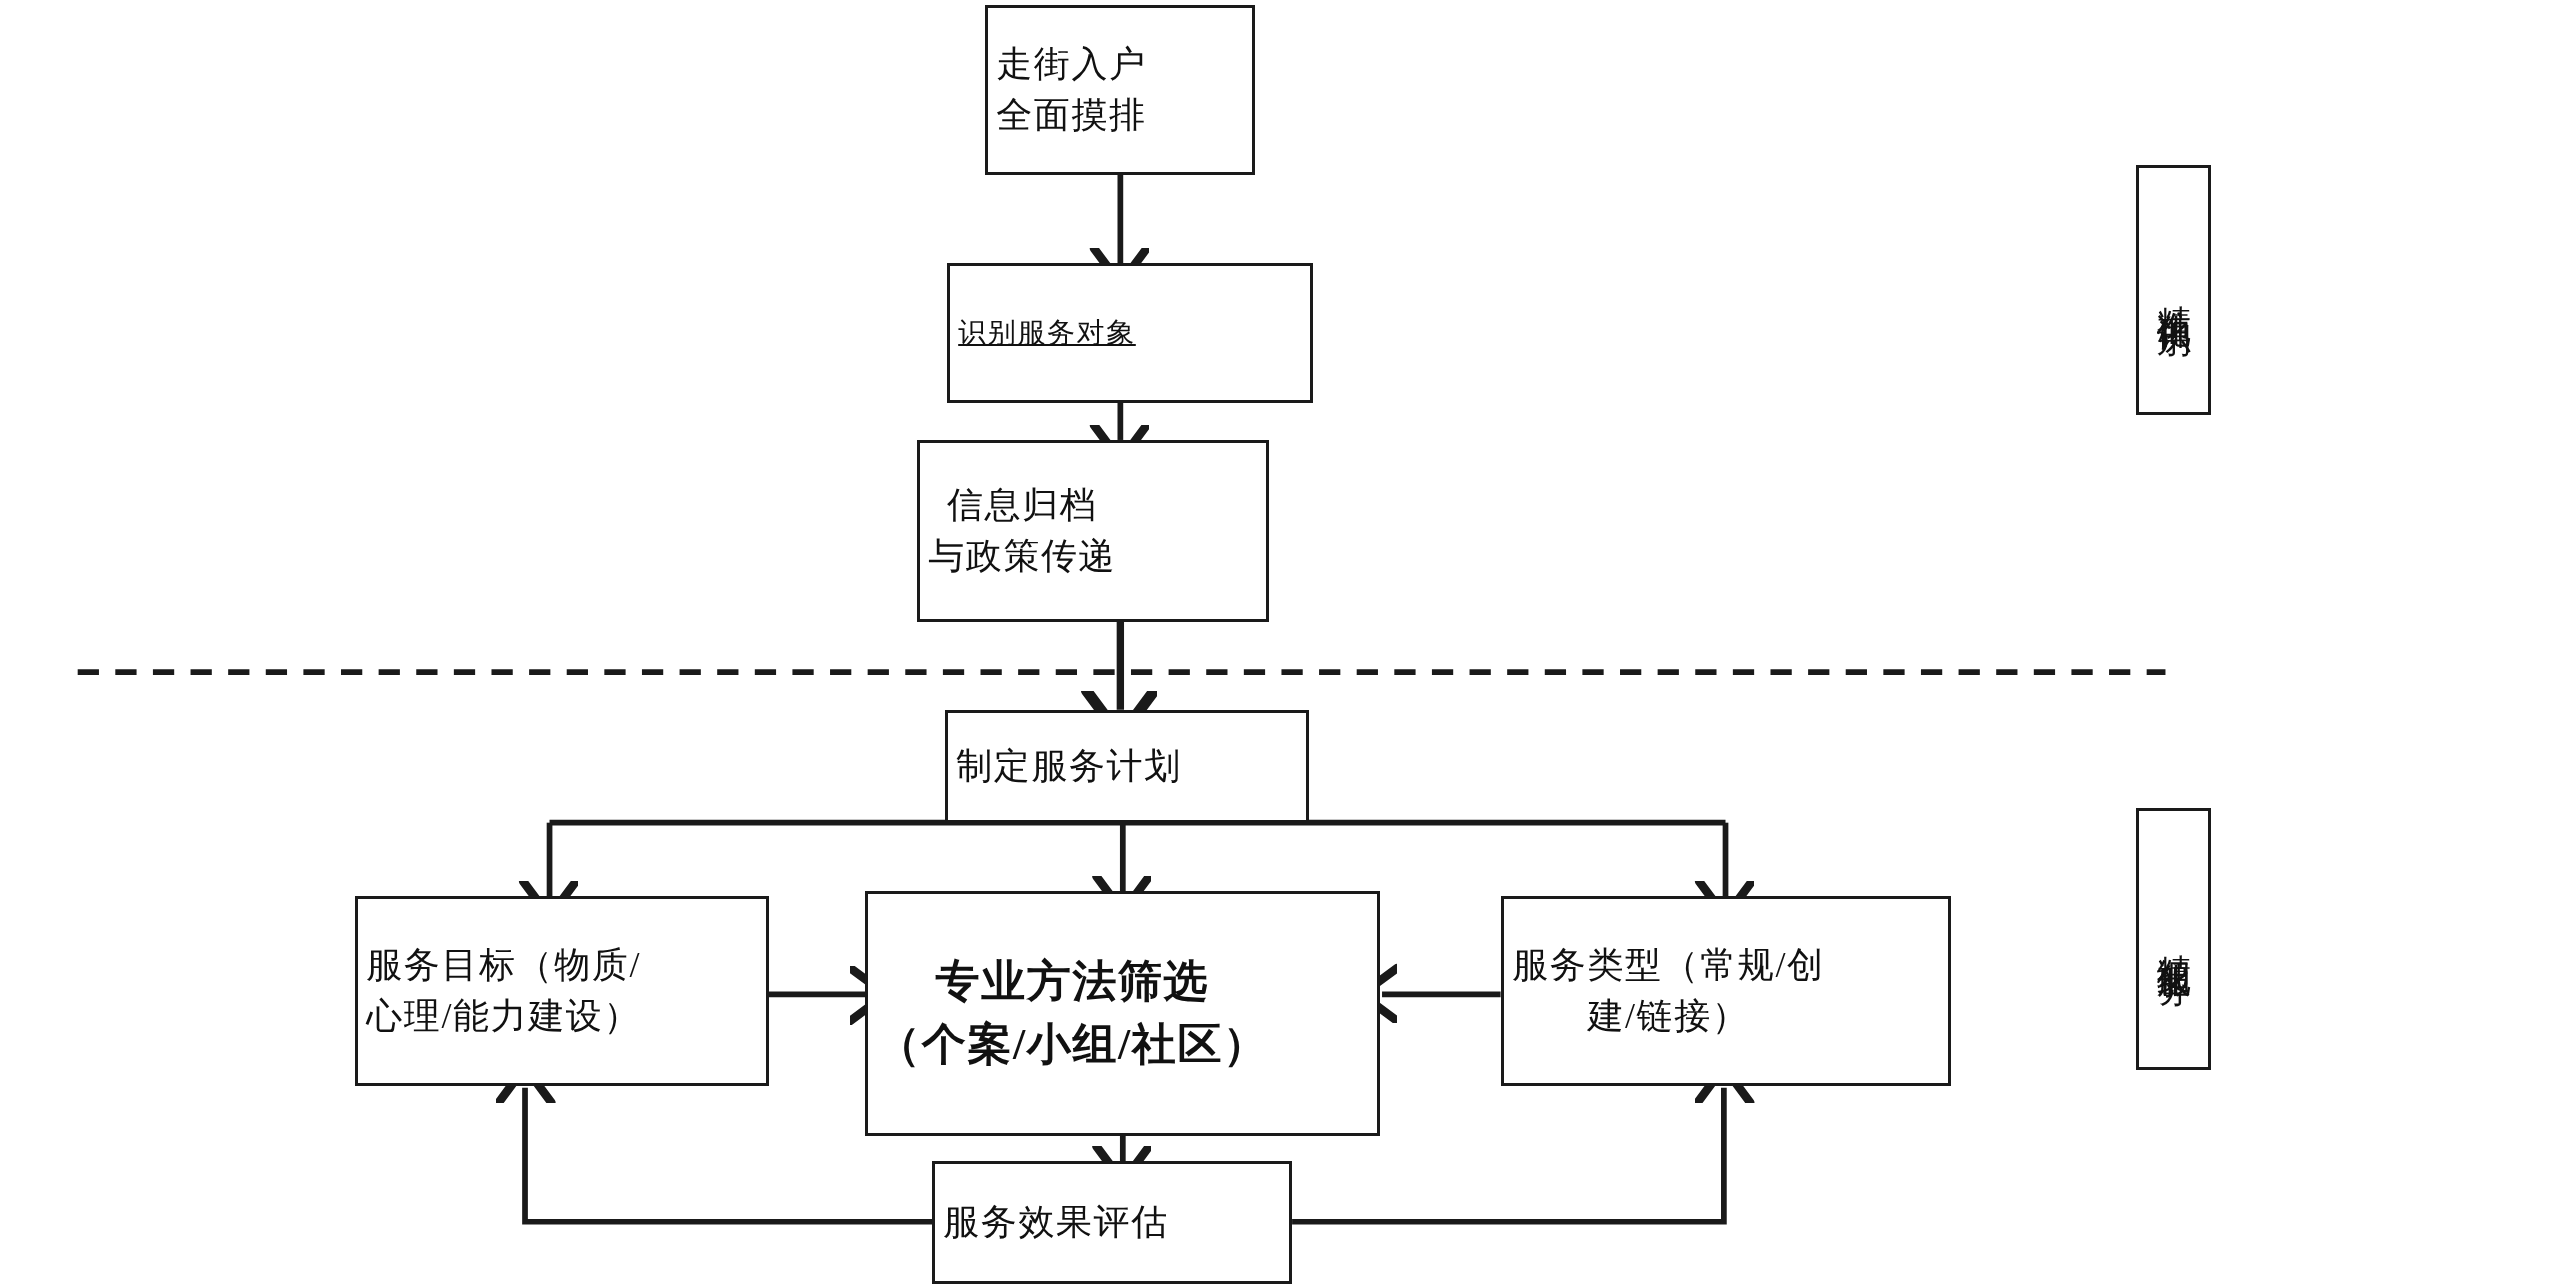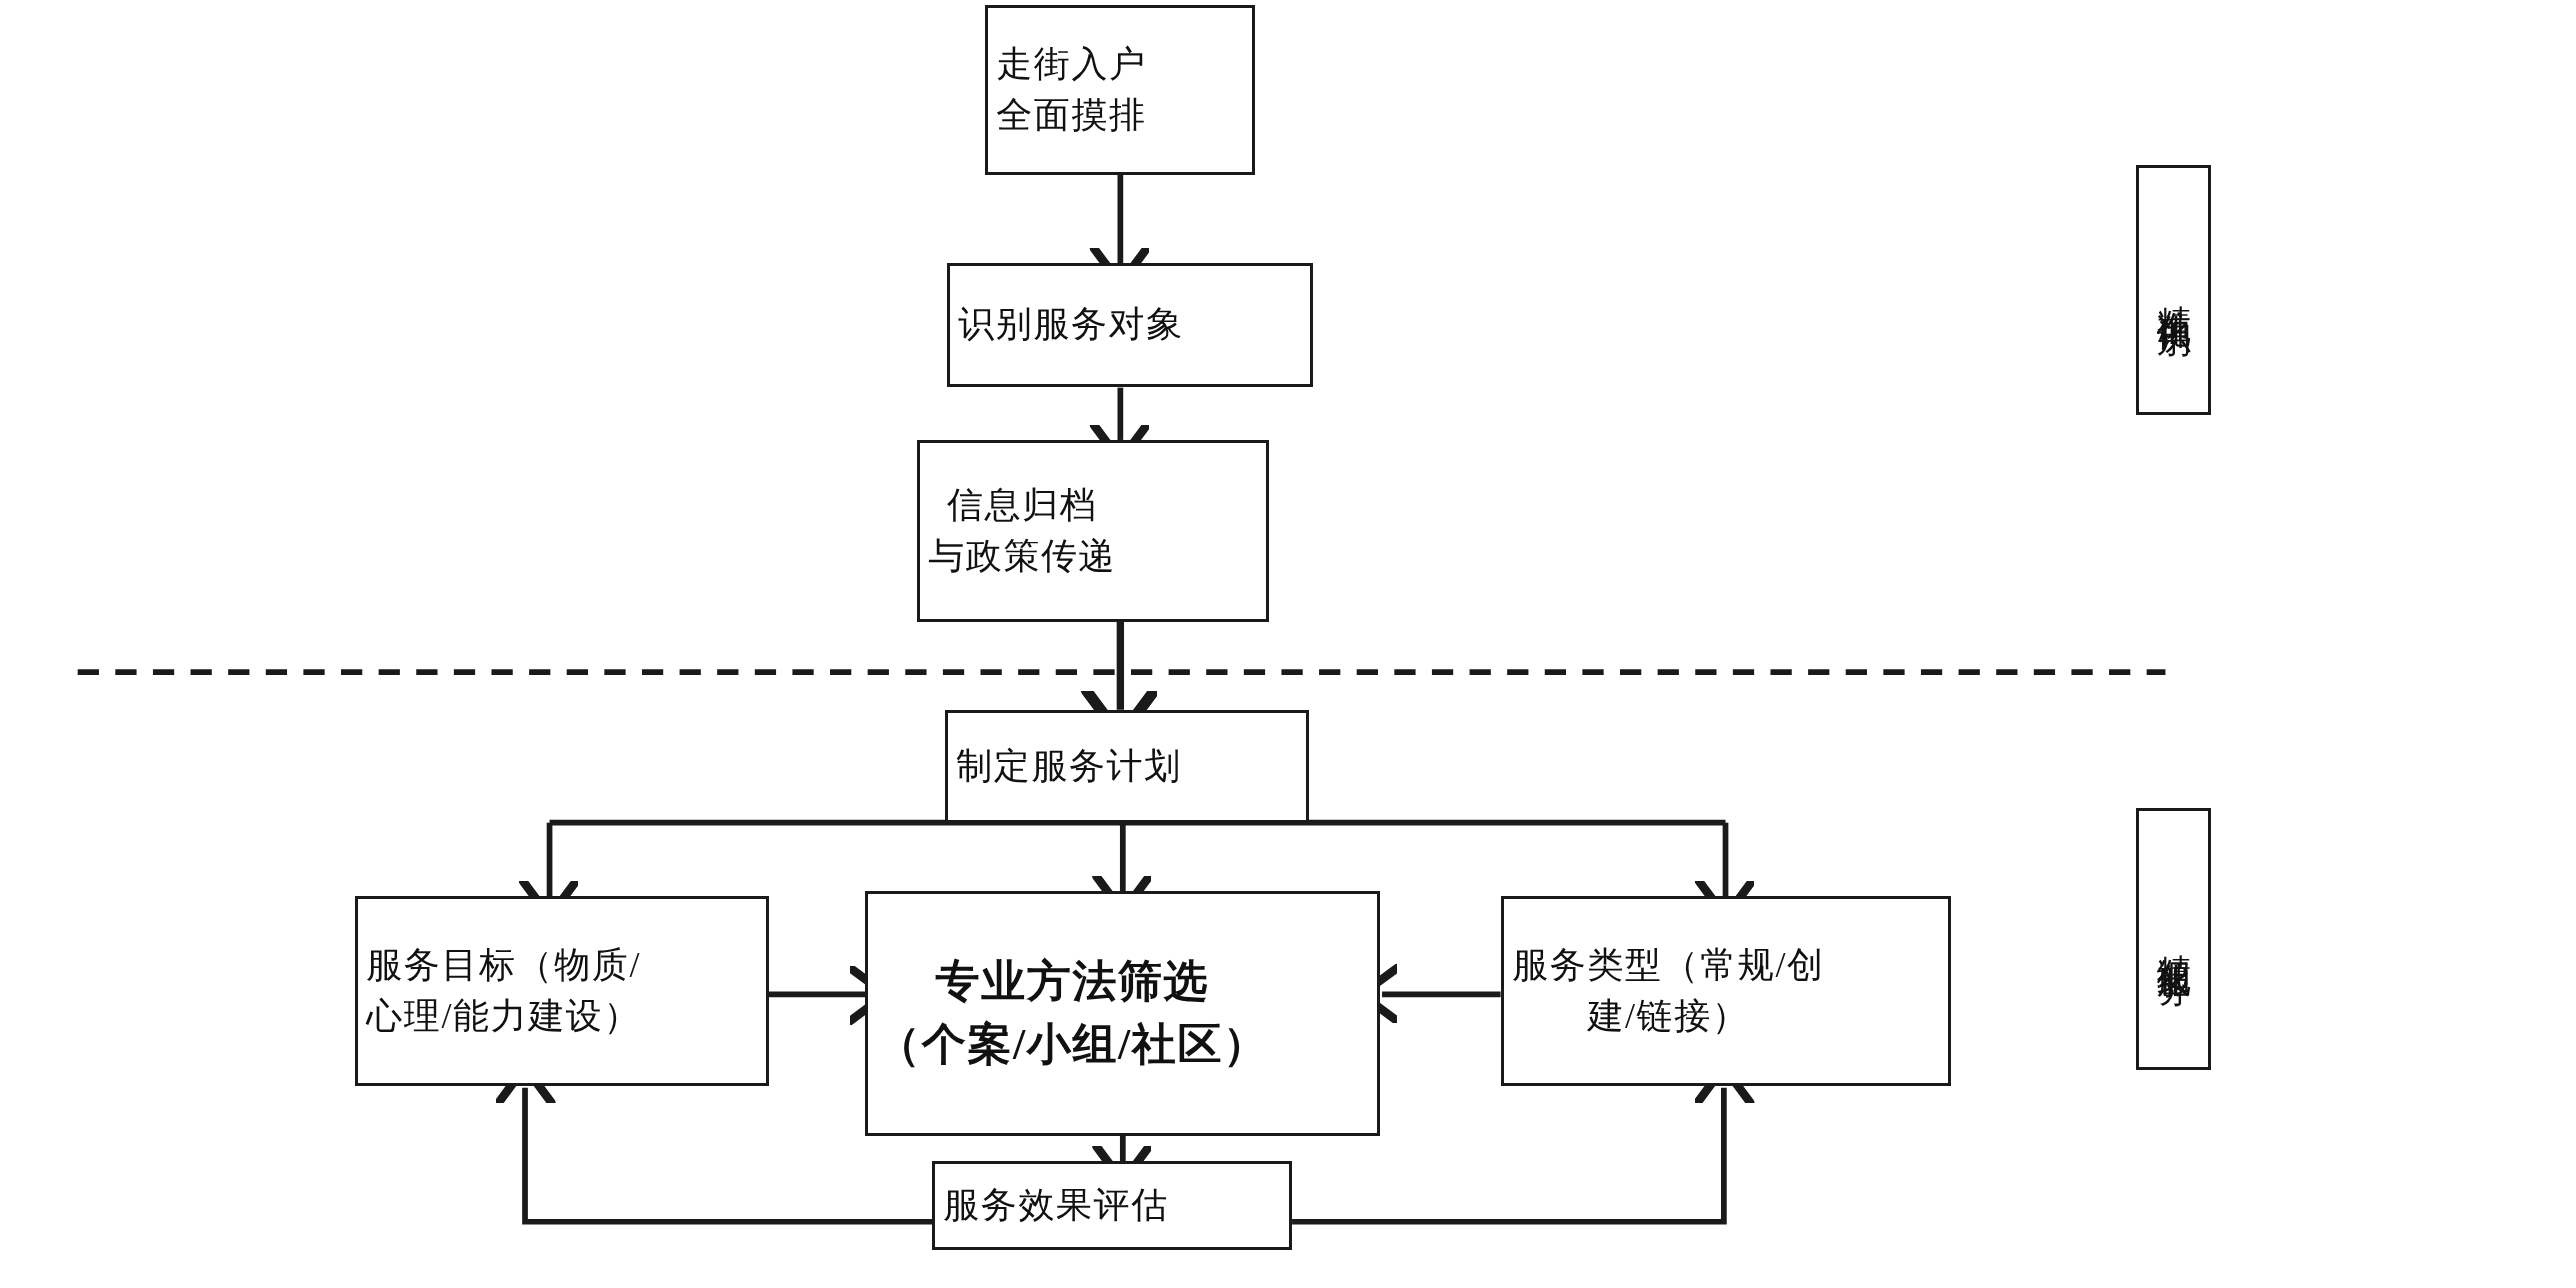--- a/index.html
+++ b/index.html
@@ -92,21 +92,21 @@
 
     <path d="M1140,1494 L642,1494 L642,1330" fill="none" stroke="#1a1a1a" stroke-width="7" marker-end="url(#ah)"></path>
 
     <path d="M1580,1494 L2108,1494 L2108,1330" fill="none" stroke="#1a1a1a" stroke-width="7" marker-end="url(#ah)"></path>
   </svg>
 
   <div class="node" style="left: 985px; top: 4.9px; width: 270px; height: 170px; font-size: 36px;">
     <span class="txt">走街入户
 全面摸排</span>
   </div>
-  <div class="node" style="left: 947px; top: 263px; width: 366px; height: 124px; font-size: 36px;">
+  <div class="node" style="left: 947px; top: 263px; width: 366px; height: 140px; font-size: 28px; text-decoration: underline;">
     <span class="txt">识别服务对象</span>
   </div>
   <div class="node" style="left: 917px; top: 440px; width: 352px; height: 182px; font-size: 36px;">
     <span class="txt">信息归档
 与政策传递</span>
   </div>
   <div class="node" style="left: 945px; top: 710px; width: 364px; height: 113px; font-size: 36px;">
     <span class="txt">制定服务计划</span>
   </div>
   <div class="node" style="left: 355px; top: 896px; width: 414px; height: 190px; font-size: 36px; font-family: Liberation Serif, serif;">
@@ -114,21 +114,21 @@
 心理/能力建设）</span>
   </div>
   <div class="node" style="left: 865px; top: 891px; width: 515px; height: 245px; font-size: 44px; font-weight: bold;">
     <span class="txt">专业方法筛选
 （个案/小组/社区）</span>
   </div>
   <div class="node" style="left: 1501px; top: 896px; width: 450px; height: 190px; font-size: 36px; font-family: Liberation Serif, serif;">
     <span class="txt">服务类型（常规/创
 建/链接）</span>
   </div>
-  <div class="node" style="left: 932px; top: 1161px; width: 360px; height: 89px; font-size: 36px;">
+  <div class="node" style="left: 932px; top: 1161px; width: 360px; height: 123px; font-size: 36px;">
     <span class="txt">服务效果评估</span>
   </div>
 
   <div class="phase" style="left: 2136px; top: 165px; width: 75px; height: 250px; font-size: 34px;">
     <span>精准化识别</span>
   </div>
   <div class="phase" style="left: 2136px; top: 808px; width: 75px; height: 262px; font-size: 34px;">
     <span>精细化服务</span>
   </div>
 

